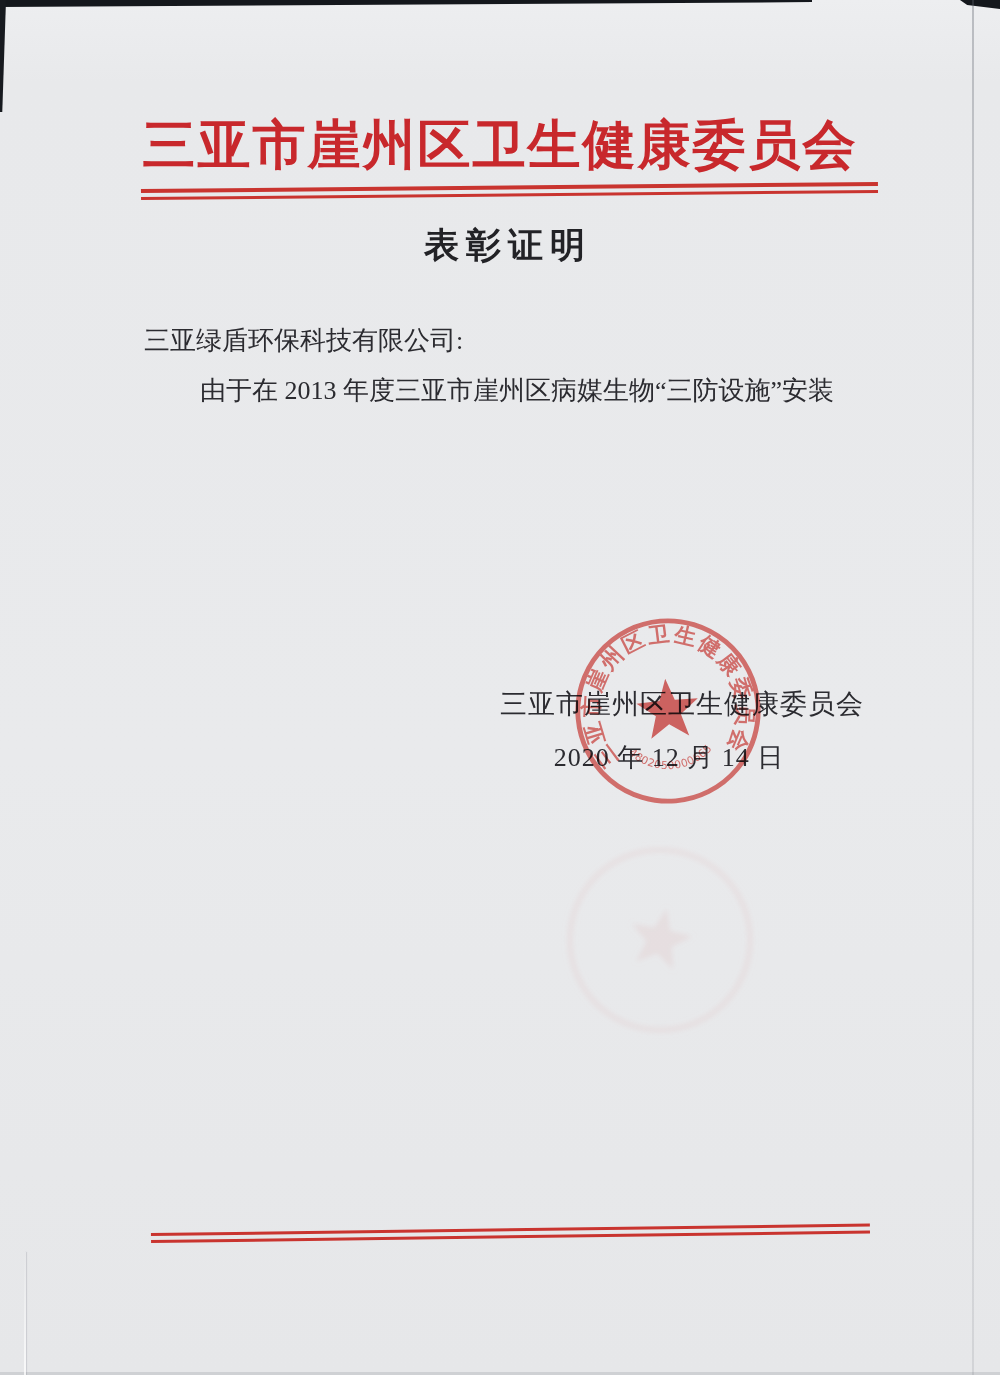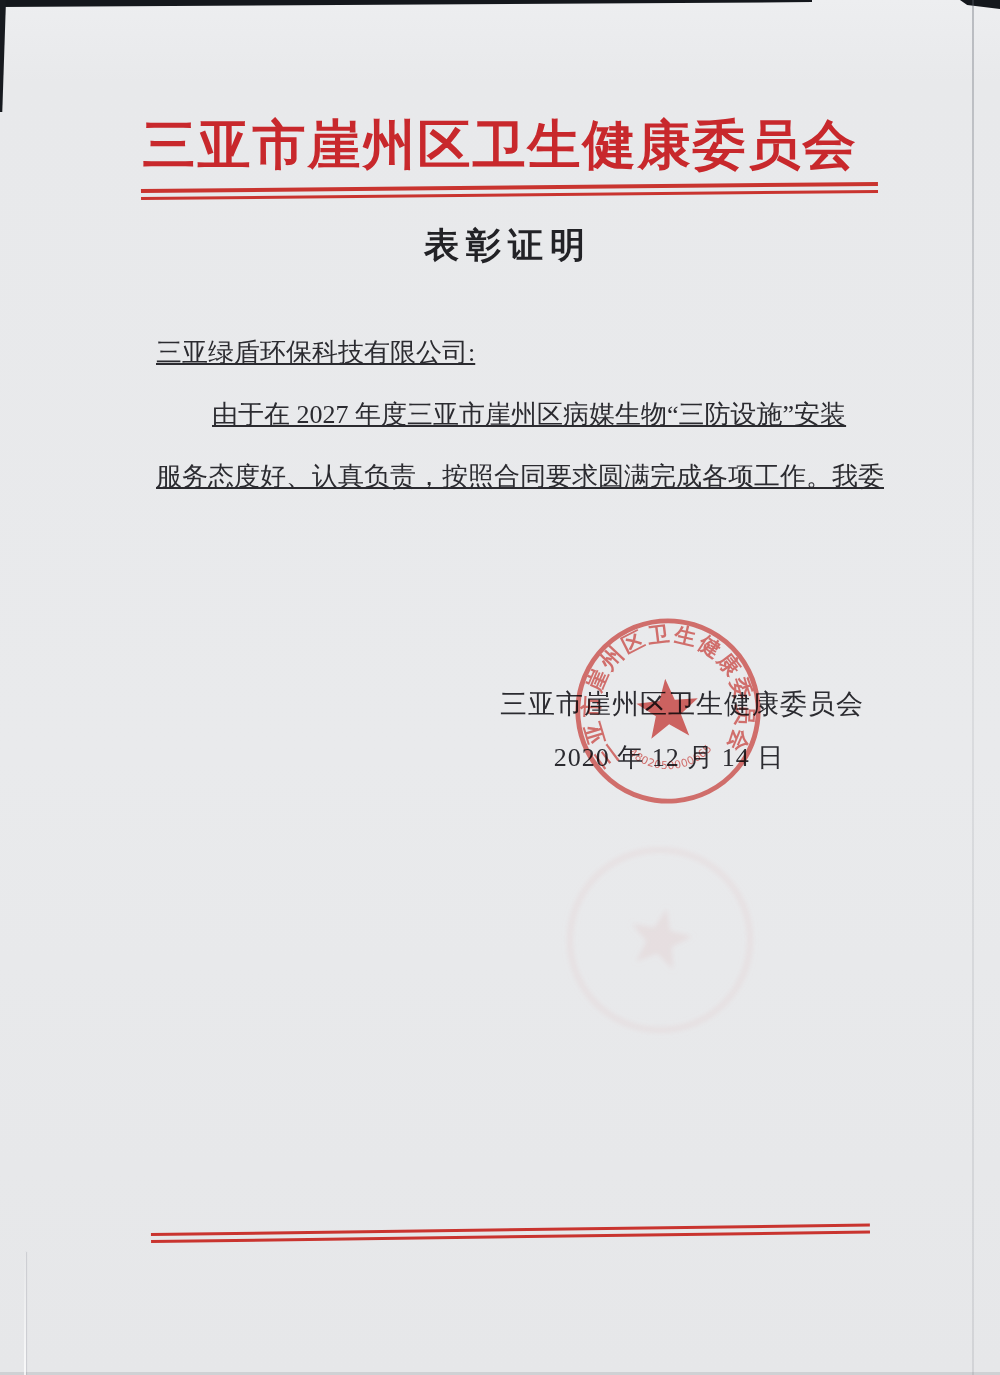--- a/index.html
+++ b/index.html
@@ -60,21 +60,21 @@
     letter-spacing:7px;
     color:#222226;
   }
 
   
   .doc-body{
     position:absolute;left:140px;top:314px;width:740px;
     font-size:26px;line-height:46px;
     white-space:nowrap;
   }
-  .doc-body p{margin:16px;text-decoration:underline;}
+  .doc-body p{margin:4px;}
   .doc-body .indent{text-indent:56px;}
 
   
   .signature-block{
     position:absolute;left:500px;top:686px;width:338px;
     text-align:center;
   }
   .sig-org{font-size:27px;letter-spacing:1px;white-space:nowrap;}
   .sig-date{font-size:26px;margin-top:18px;letter-spacing:1px;white-space:nowrap;}
 
@@ -113,22 +113,21 @@
   <h1 class="org-title">三亚市崖州区卫生健康委员会</h1>
   <div class="rule rule-top">
       <i class="l1"></i>
       <i class="l2"></i>
     </div>
 
   <h2 class="doc-title">表彰证明</h2>
 
   <div class="doc-body">
     <p>三亚绿盾环保科技有限公司:</p>
-    <p class="indent">由于在 2027 年度三亚市崖州区病媒生物“三防设施”安装</p>
-    <p>服务态度好、认真负责，按照合同要求圆满完成各项工作。我委</p>
+    <p class="indent">由于在 2013 年度三亚市崖州区病媒生物“三防设施”安装</p>
   </div>
 
   <div class="signature-block">
     <p class="sig-org">三亚市崖州区卫生健康委员会</p>
     <p class="sig-date">2020 年 12 月 14 日</p>
   </div>
 
   <svg class="seal" viewBox="0 0 200 200" aria-hidden="true">
     <circle cx="100" cy="100" r="92"></circle>
     <path id="ringPath" d="M 46,146 A 71,71 0 1 1 154,146" fill="none"></path>

